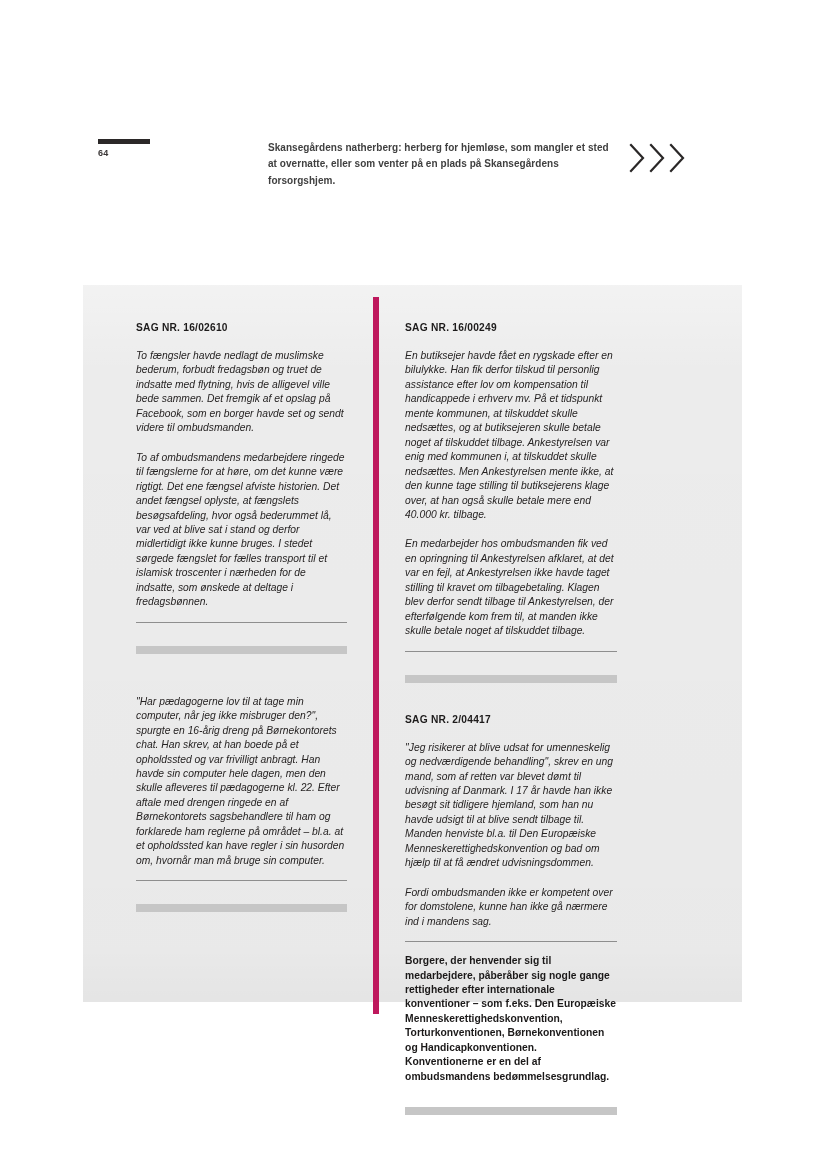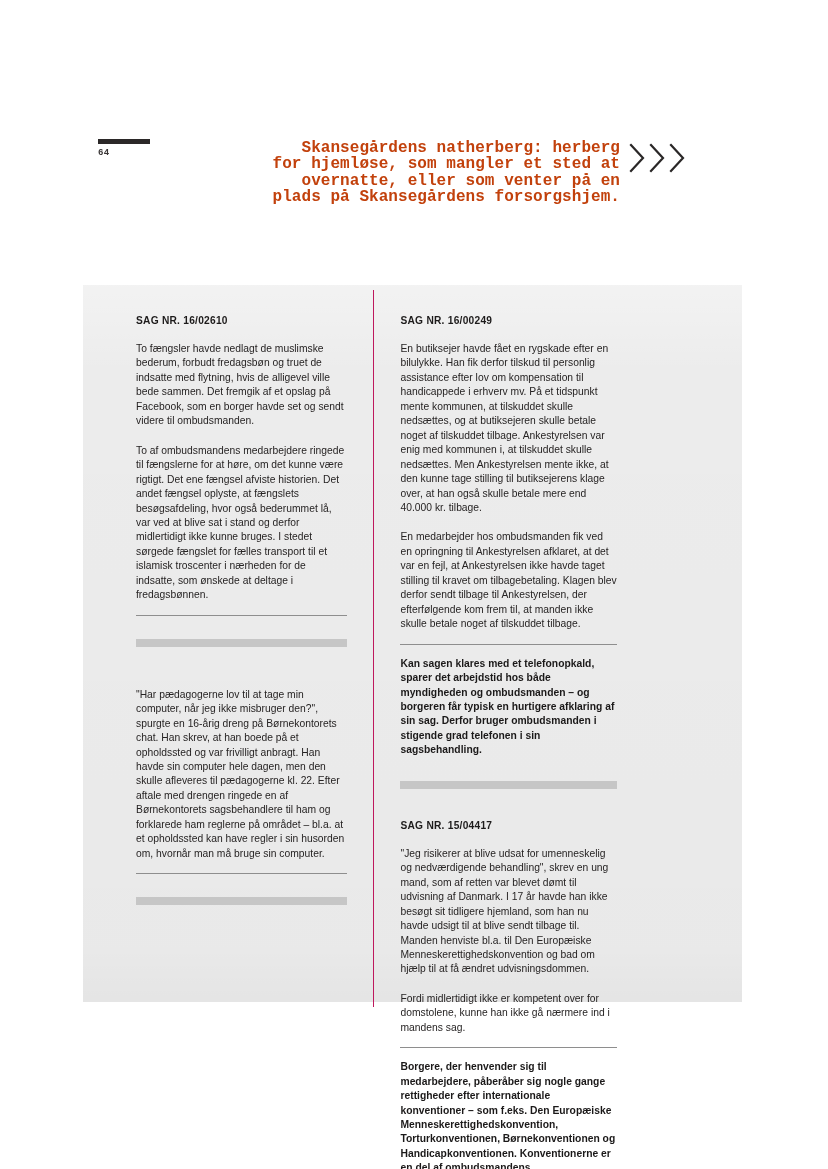--- a/index.html
+++ b/index.html
@@ -16,21 +16,20 @@
     overflow: hidden;
   }
 
   
   .page-header {
     position: absolute;
     left: 0;
     top: 0;
     width: 828px;
     height: 230px;
-    font-family: Liberation Mono, monospace;
   }
 
   .folio {
     position: absolute;
     left: 98px;
     top: 139px;
     width: 52px;
   }
   .folio-rule {
     width: 52px;
@@ -44,26 +43,25 @@
     color: #3a3636;
     margin-top: 4px;
     line-height: 10px;
   }
 
   .header-title {
     position: absolute;
     left: 268px;
     top: 140px;
     width: 352px;
-    text-align: right;
-    font-size: 16px;
+    font-size: 10px;
     font-weight: 700;
     line-height: 16.4px;
     letter-spacing: 0.05px;
-    color: #c2410c;
+    color: #404040;
   }
 
   .header-chevrons {
     position: absolute;
     left: 628px;
     top: 142px;
     display: flex;
     align-items: center;
     gap: 1px;
   }
@@ -84,50 +82,51 @@
     position: absolute;
     inset: 0;
     background: linear-gradient(180deg, rgba(255,255,255,0.35) 0%, rgba(255,255,255,0) 12%,
                                 rgba(0,0,0,0.012) 92%, rgba(0,0,0,0.03) 100%);
     pointer-events: none;
   }
 
   .columns {
     position: absolute;
     left: 0;
-    top: 5px;
+    top: 12px;
     width: 580px;
     height: 717px;
     display: flex;
   }
   .col {
     box-sizing: border-box;
     width: 329.5px;
     position: relative;
     z-index: 1;
   }
   .col-left  { padding: 24px 26px 0 53px; }
-  .col-right { padding: 24px 46px 0 26px; border-left: 1px solid #be185d; }
+  .col-right { padding: 24px 46px 0 26px; border-left: 6px solid #be185d; }
 
   
   .case-label {
     font-size: 10.2px;
     font-weight: 700;
     letter-spacing: 0.25px;
     color: #1d1b1b;
     margin: 0 0 12px 0;
     line-height: 13px;
   }
   p.body {
     font-size: 10.3px;
     line-height: 14.45px;
     letter-spacing: 0.01px;
     margin: 15px 0 11px 0;
     color: #262323;
     text-align: left;
+    font-style: italic;
   }
   p.body:last-child { margin-bottom: 0; }
 
   p.pullquote {
     font-size: 10.3px;
     line-height: 14.45px;
     font-weight: 700;
     letter-spacing: 0.01px;
     margin: 0;
     color: #1b1919;
@@ -197,30 +196,29 @@
 
     </div>
 
     <div class="col col-right">
 
       <div>
         <div class="case-label">SAG NR. 16/00249</div>
         <p class="body">En butiksejer havde fået en rygskade efter en bilulykke. Han fik derfor tilskud til personlig assistance efter lov om kompensation til handicappede i erhverv mv. På et tidspunkt mente kommunen, at tilskuddet skulle nedsættes, og at butiksejeren skulle betale noget af tilskuddet tilbage. Ankestyrelsen var enig med kommunen i, at tilskuddet skulle nedsættes. Men Ankestyrelsen mente ikke, at den kunne tage stilling til butiksejerens klage over, at han også skulle betale mere end 40.000 kr. tilbage.</p>
         <p class="body">En medarbejder hos ombudsmanden fik ved en opringning til Ankestyrelsen afklaret, at det var en fejl, at Ankestyrelsen ikke havde taget stilling til kravet om tilbagebetaling. Klagen blev derfor sendt tilbage til Ankestyrelsen, der efterfølgende kom frem til, at manden ikke skulle betale noget af tilskuddet tilbage.</p>
         <div class="hairline"></div>
-        <p class="pullquote">Kan sagen klares med et telefonopkald, sparer det arbejdstid hos både myndigheden og ombudsmanden – og borgeren får typisk en hurtigere afklaring af sin sag. Derfor bruger ombudsmanden i stigende grad telefonen i sin sagsbehandling.</p>
         <div class="sep-bar"></div>
       </div>
 
       <div class="block-gap-lg"></div>
 
       <div>
-        <div class="case-label">SAG NR. 15/04417</div>
+        <div class="case-label">SAG NR. 2/04417</div>
         <p class="body">"Jeg risikerer at blive udsat for umenneskelig og nedværdigende behandling", skrev en ung mand, som af retten var blevet dømt til udvisning af Danmark. I 17 år havde han ikke besøgt sit tidligere hjemland, som han nu havde udsigt til at blive sendt tilbage til. Manden henviste bl.a. til Den Europæiske Menneskerettighedskonvention og bad om hjælp til at få ændret udvisningsdommen.</p>
-        <p class="body">Fordi midlertidigt ikke er kompetent over for domstolene, kunne han ikke gå nærmere ind i mandens sag.</p>
+        <p class="body">Fordi ombudsmanden ikke er kompetent over for domstolene, kunne han ikke gå nærmere ind i mandens sag.</p>
         <div class="hairline"></div>
         <p class="pullquote">Borgere, der henvender sig til medarbejdere, påberåber sig nogle gange rettigheder efter internationale konventioner – som f.eks. Den Europæiske Menneskerettighedskonvention, Torturkonventionen, Børnekonventionen og Handicapkonventionen. Konventionerne er en del af ombudsmandens bedømmelsesgrundlag.</p>
         <div class="sep-bar"></div>
       </div>
 
     </div>
 
   </div>
 </div>
 

